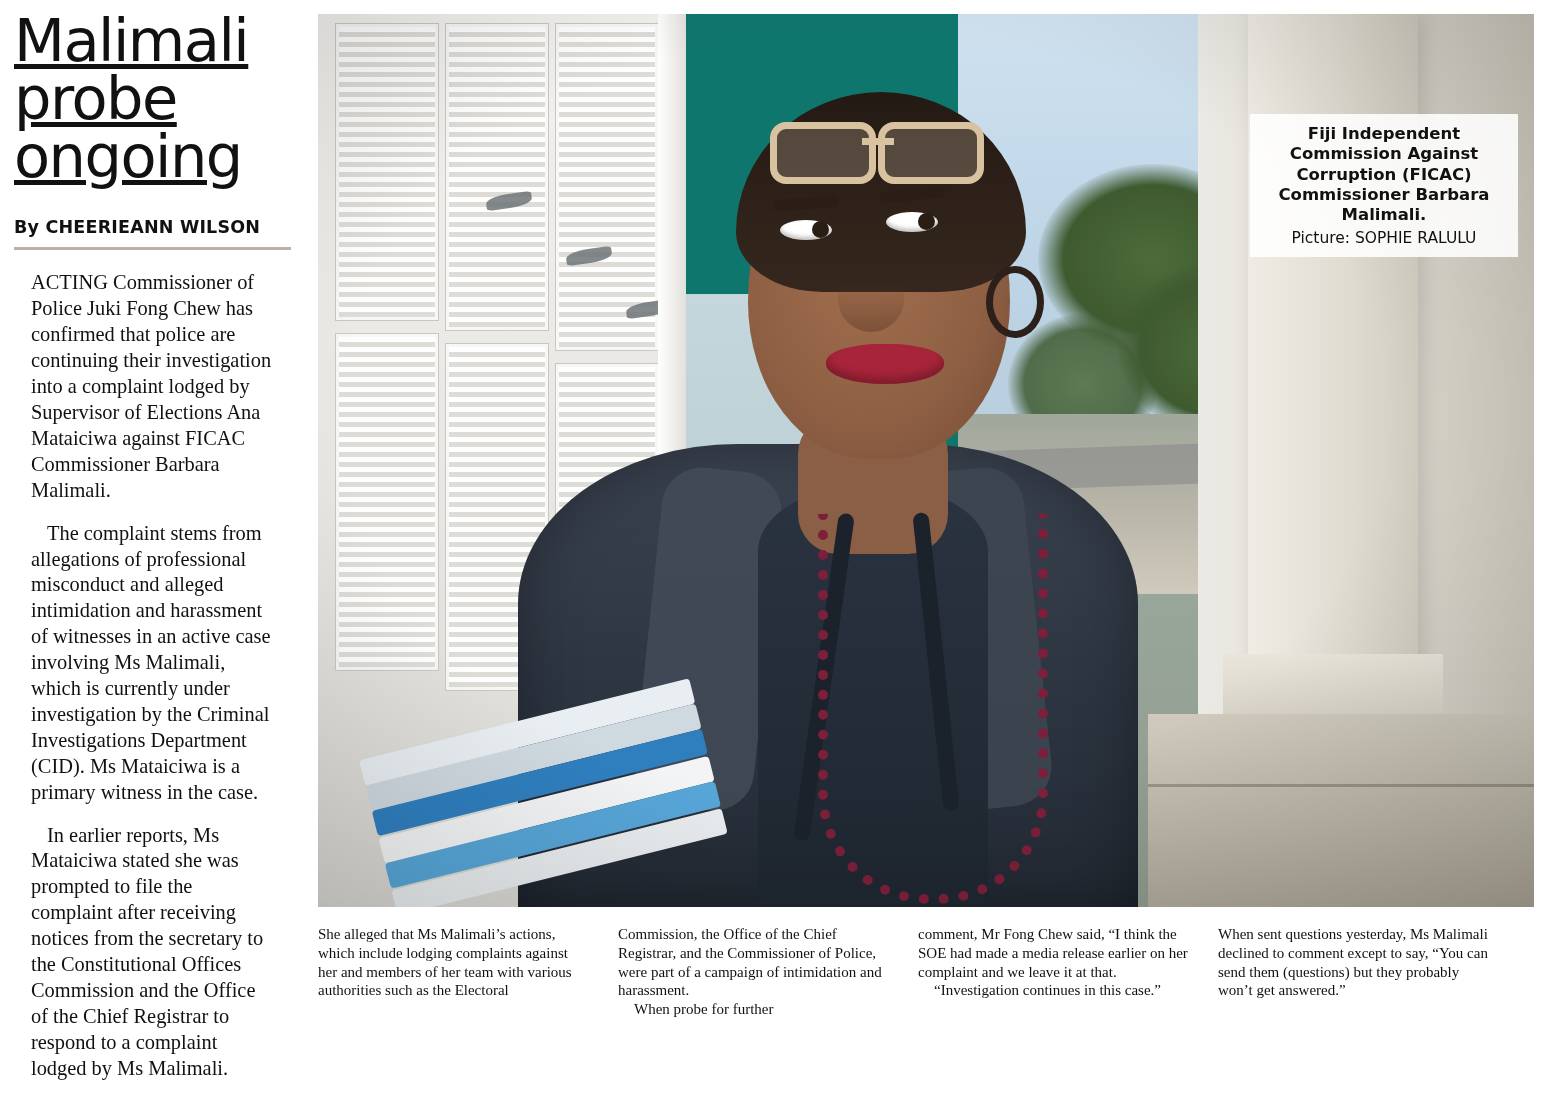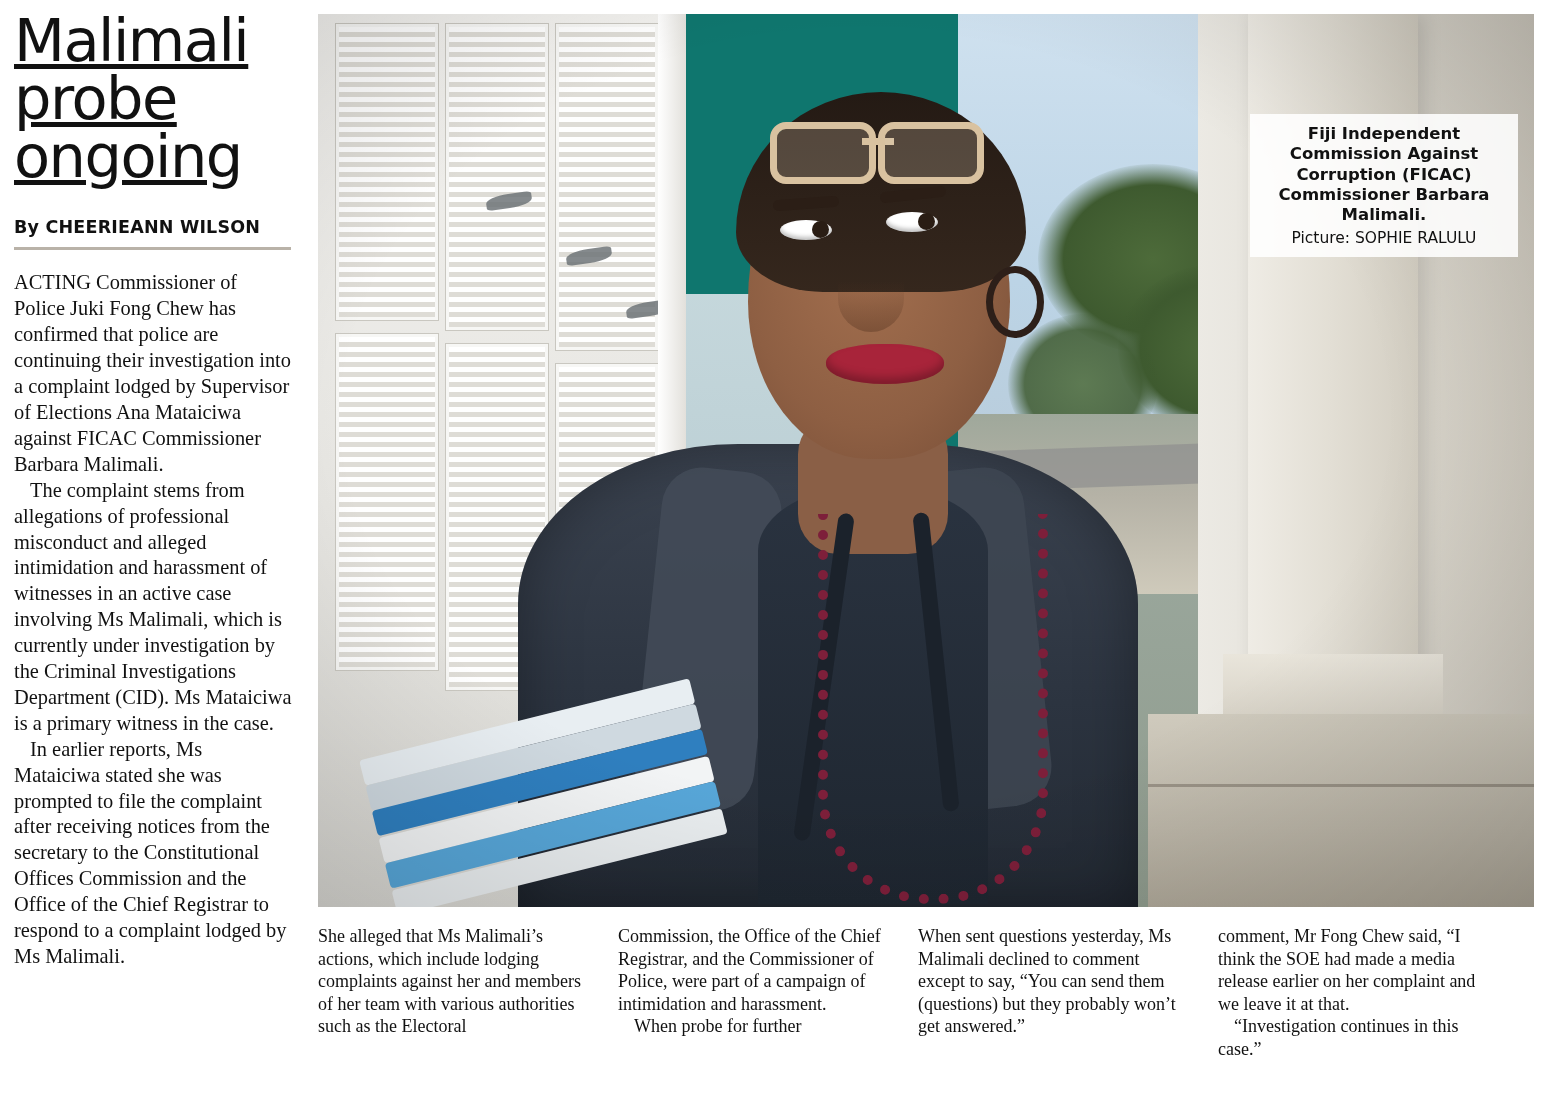--- a/index.html
+++ b/index.html
@@ -56,21 +56,21 @@
   .body-left {
     margin-top: 20px;
     font-family: "Liberation Serif", serif;
     font-size: 20.4px;
     line-height: 1.27;
     color: #111111;
     text-align: left;
     hyphens: manual;
   }
   .body-left p {
-    margin: 0;
+    margin: 17px;
   }
   .body-left p + p {
     text-indent: 16px;
   }
 
   
   .photo-wrap {
     position: absolute;
     left: 318px;
     top: 14px;
@@ -362,21 +362,21 @@
     left: 318px;
     top: 925px;
     width: 1216px;
     height: 180px;
     display: flex;
     gap: 28px;
   }
   .bcol {
     width: 272px;
     font-family: "Liberation Serif", serif;
-    font-size: 18px;
+    font-size: 15px;
     line-height: 1.25;
     color: #111111;
   }
   .bcol p { margin: 0; }
   .bcol p + p { text-indent: 16px; }
 </style>
 </head>
 <body>
 
 <div class="page">
@@ -463,21 +463,21 @@
 
   <div class="bottom-cols">
     <div class="bcol">
       <p>She alleged that Ms Malimali’s actions, which include lodging complaints against her and members of her team with various authorities such as the Electoral</p>
     </div>
     <div class="bcol">
       <p>Commission, the Office of the Chief Registrar, and the Commissioner of Police, were part of a campaign of intimidation and harassment.</p>
       <p>When probe for further</p>
     </div>
     <div class="bcol">
-      <p>When sent questions yesterday, Ms Malimali declined to comment except to say, “You can send them (questions) but they probably won’t get answered.”</p>
-    </div>
-    <div class="bcol">
       <p>comment, Mr Fong Chew said, “I think the SOE had made a media release earlier on her complaint and we leave it at that.</p>
       <p>“Investigation continues in this case.”</p>
     </div>
+    <div class="bcol">
+      <p>When sent questions yesterday, Ms Malimali declined to comment except to say, “You can send them (questions) but they probably won’t get answered.”</p>
+    </div>
   </div>
 
 </div>
 
 </body></html>

